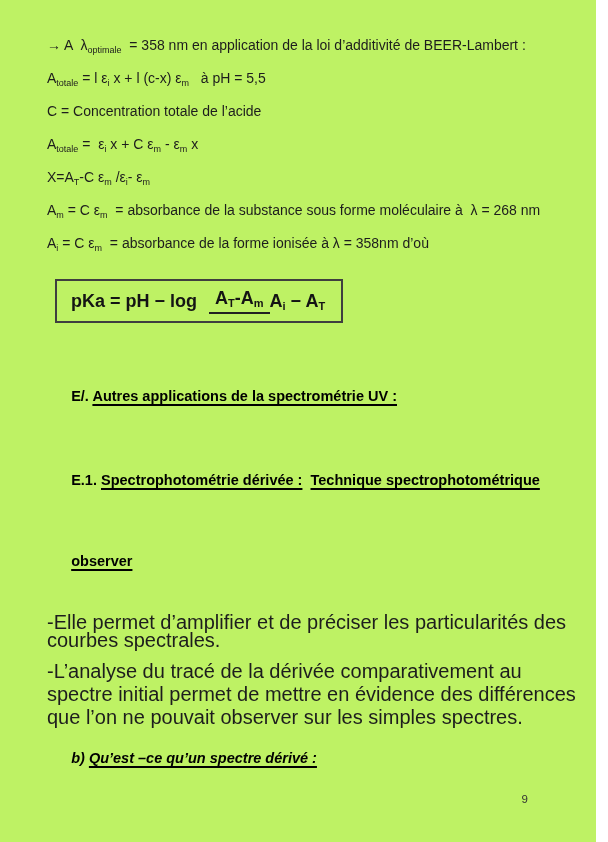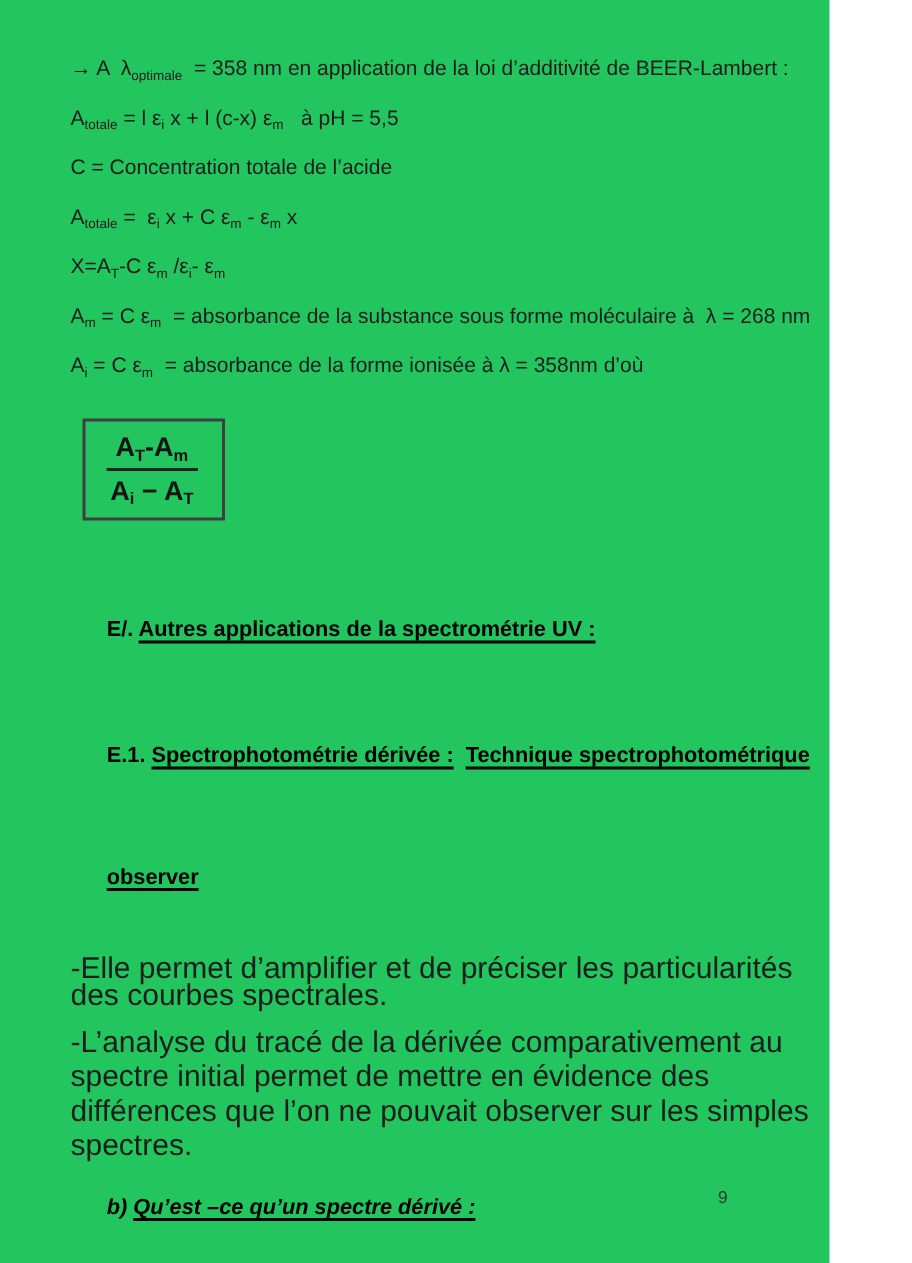--- a/index.html
+++ b/index.html
@@ -1,21 +1,21 @@
 <!DOCTYPE html>
 <html style="--blue: #2b5ca8; --ink: #1d1d1d;"><head>
 <meta charset="utf-8">
 <style>
   :root { --blue: #2b5ca8; --ink: #1d1d1d; }
   * { box-sizing: border-box; }
   html, body { margin: 0; padding: 0; background: #ffffff; }
   .page {
     position: relative;
-    width: 553px; height: 842px;
-    background: #22c55e;
+    width: 596px; height: 842px;
+    background: #bef264;
     font-family: "Liberation Sans", "DejaVu Sans", sans-serif;
     color: var(--ink);
     overflow: hidden;
   }
   .content { padding: 36px 12px 0 47px; }
 
   .doc-line {
     font-size: 14px; line-height: 18px;
     margin: 0 0 15px 0;
     white-space: pre-wrap;
@@ -26,21 +26,21 @@
   
   .pka-box {
     display: inline-flex; align-items: center; gap: 12px;
     border: 2px solid #3f3f3f;
     padding: 7px 16px 7px 14px;
     margin: 12px 0 0 8px;
     font-weight: 700; font-size: 18px; color: #141414;
     white-space: pre;
   }
   .pka-box sub { font-size: 11px; vertical-align: -3px; }
-  .frac { display: inline-flex; flex-direction: column; align-items: stretch; text-align: center; }
+  .frac { display: inline-flex; flex-direction: row; align-items: stretch; text-align: center; }
   .pka-frac .num { border-bottom: 2.5px solid #222; padding: 0 6px 3px 6px; }
   .pka-frac .den { padding-top: 3px; }
 
   
   .section-heading { font-weight: 700; font-size: 14.5px; line-height: 18px; color: #000; white-space: pre-wrap; }
   .heading-e  { margin-top: 46px; }
   .heading-e1 { margin-top: 17px; line-height: 27px; max-width: 526px; }
   .seg-u, .u {
     text-decoration: underline;
     text-decoration-thickness: 1.5px;
@@ -66,20 +66,21 @@
 
     <div class="doc-line"><span>→ A  </span><span>λ</span><sub>optimale</sub><span>  = 358 nm en application de la loi d’additivité de BEER-Lambert :</span></div>
     <div class="doc-line"><span>A</span><sub>totale</sub><span> = l ε</span><sub>i</sub><span> x + l (c-x) ε</span><sub>m</sub><span>   à pH = 5,5</span></div>
     <div class="doc-line"><span>C = Concentration totale de l’acide</span></div>
     <div class="doc-line"><span>A</span><sub>totale</sub><span> =  ε</span><sub>i</sub><span> x + C ε</span><sub>m</sub><span> - ε</span><sub>m</sub><span> x</span></div>
     <div class="doc-line"><span>X=A</span><sub>T</sub><span>-C ε</span><sub>m</sub><span> /ε</span><sub>i</sub><span>- ε</span><sub>m</sub></div>
     <div class="doc-line"><span>A</span><sub>m</sub><span> = C ε</span><sub>m</sub><span>  = absorbance de la substance sous forme moléculaire à  λ = 268 nm</span></div>
     <div class="doc-line"><span>A</span><sub>i</sub><span> = C ε</span><sub>m</sub><span>  = absorbance de la forme ionisée à λ = 358nm d’où</span></div>
 
     <div class="pka-box">
+      <span>pKa = pH − log</span>
       <span class="frac pka-frac">
         <span class="num"><span>A</span><sub>T</sub><span>-A</span><sub>m</sub></span>
         <span class="den"><span>A</span><sub>i</sub><span> − A</span><sub>T</sub></span>
       </span>
     </div>
 
     <div class="section-heading heading-e">
       <span>E/. </span><span class="u">Autres applications de la spectrométrie UV :</span>
     </div>
 

